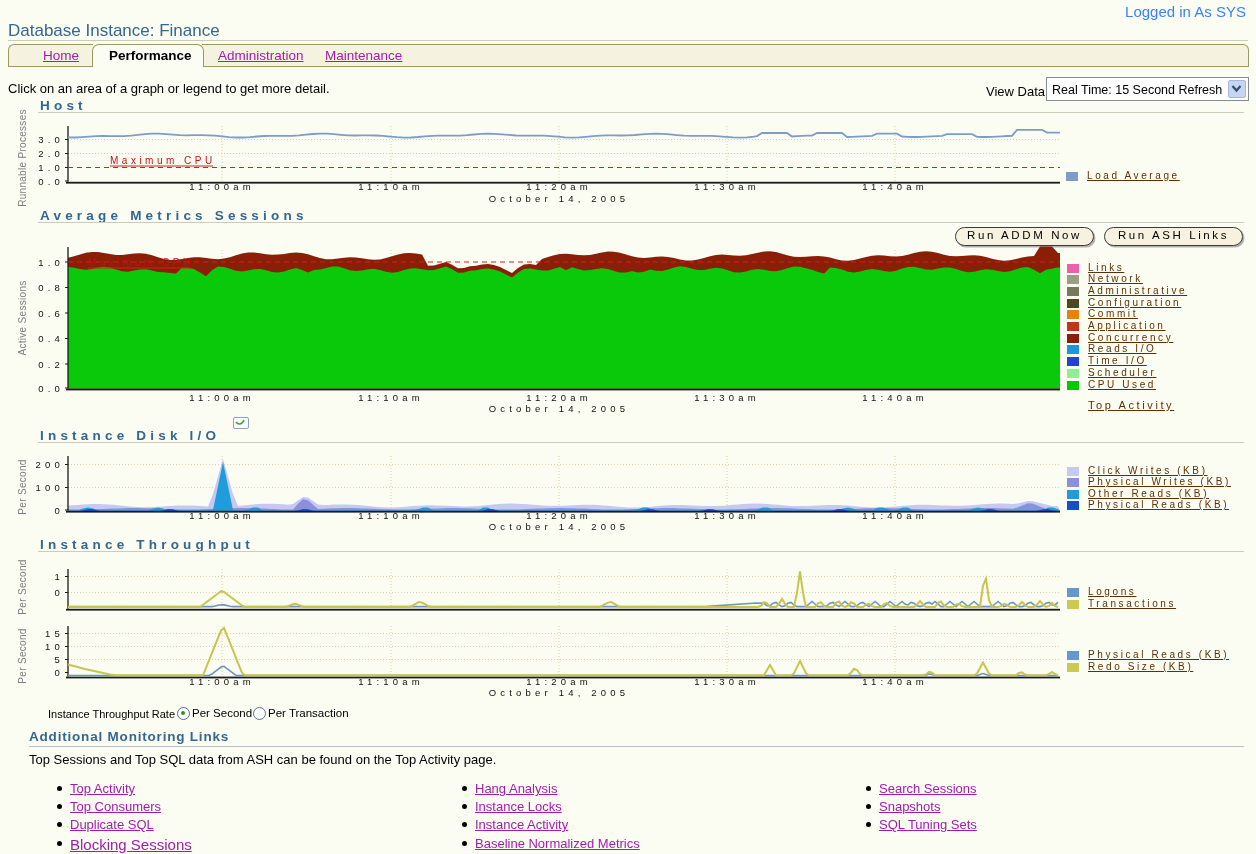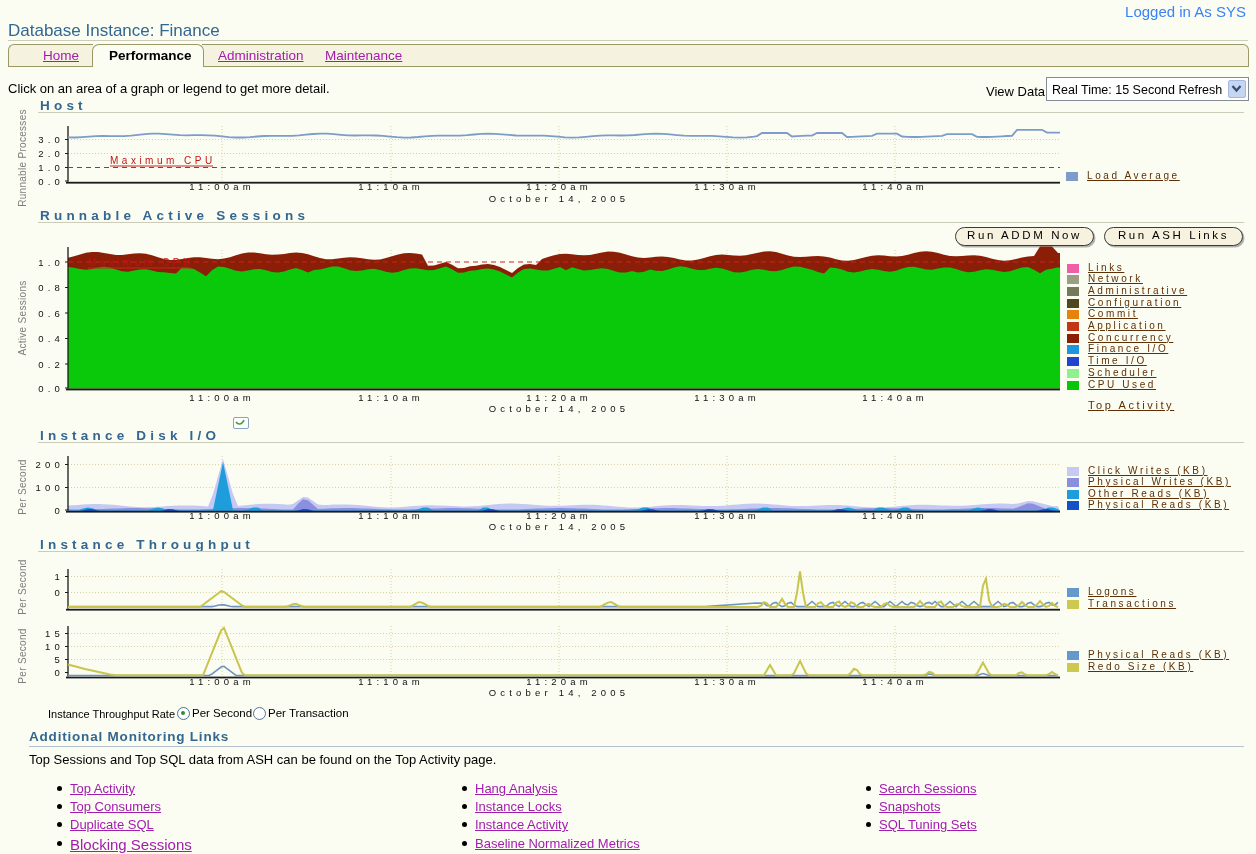--- a/index.html
+++ b/index.html
@@ -66,21 +66,21 @@
     <text x="391" y="190" text-anchor="middle" class="tk">11:10am</text>
     <text x="559" y="190" text-anchor="middle" class="tk">11:20am</text>
     <text x="727" y="190" text-anchor="middle" class="tk">11:30am</text>
     <text x="895" y="190" text-anchor="middle" class="tk">11:40am</text>
     <text x="559" y="201.5" text-anchor="middle" class="tk">October 14, 2005</text>
 <text x="26" y="158" text-anchor="middle" transform="rotate(-90 26 158)" class="yt">Runnable Processes</text>
 </svg>
 <div class="abs" style="left:1066px;top:172px;width:12px;height:9px;background:#7d9cc9"></div>
 <div class="abs lg" style="left:1087px;top:170px">Load Average</div>
 
-<div class="abs hd" style="left:40px;top:208px">Runnable Active Sessions</div>
+<div class="abs hd" style="left:40px;top:208px">Average Metrics Sessions</div>
 <div class="abs rule" style="left:38px;top:222px;width:1206px"></div>
 <div class="abs btn" style="left:955px;top:227px;width:137px">Run ADDM Now</div>
 <div class="abs btn" style="left:1104px;top:227px;width:137px">Run ASH Links</div>
 <svg class="abs" style="left:0;top:0" width="1065" height="430" xmlns="http://www.w3.org/2000/svg">
 <line x1="222" y1="250" x2="222" y2="388" stroke="#d9d1a4" stroke-width="1" stroke-dasharray="1 2"></line>
     <line x1="391" y1="250" x2="391" y2="388" stroke="#d9d1a4" stroke-width="1" stroke-dasharray="1 2"></line>
     <line x1="559" y1="250" x2="559" y2="388" stroke="#d9d1a4" stroke-width="1" stroke-dasharray="1 2"></line>
     <line x1="727" y1="250" x2="727" y2="388" stroke="#d9d1a4" stroke-width="1" stroke-dasharray="1 2"></line>
     <line x1="895" y1="250" x2="895" y2="388" stroke="#d9d1a4" stroke-width="1" stroke-dasharray="1 2"></line>
 <path d="M68,388.5 L68.0,257.8 L74.0,256.3 L80.0,254.4 L86.0,252.7 L92.0,251.9 L98.0,252.1 L104.0,253.0 L110.0,254.1 L116.0,254.9 L122.0,254.9 L128.0,254.2 L134.0,253.5 L140.0,253.2 L146.0,253.8 L152.0,255.3 L158.0,257.2 L164.0,258.9 L170.0,259.9 L176.0,259.8 L182.0,258.9 L188.0,257.9 L194.0,257.2 L200.0,257.3 L206.0,258.0 L212.0,258.8 L218.0,259.2 L224.0,258.6 L230.0,257.2 L236.0,255.3 L242.0,253.5 L248.0,252.5 L254.0,252.4 L260.0,253.2 L266.0,254.2 L272.0,254.8 L278.0,254.6 L284.0,253.9 L290.0,253.0 L296.0,252.5 L302.0,253.0 L308.0,254.3 L314.0,256.3 L320.0,258.1 L326.0,259.2 L332.0,259.3 L338.0,258.6 L344.0,257.7 L350.0,257.2 L356.0,257.4 L362.0,258.2 L368.0,259.2 L374.0,259.8 L380.0,259.4 L386.0,258.1 L392.0,256.2 L398.0,254.4 L404.0,253.2 L410.0,253.0 L416.0,253.6 L422.0,254.4 L428.0,265.8 L434.0,265.5 L440.0,263.8 L446.0,262.1 L452.0,264.7 L458.0,268.2 L464.0,268.1 L470.0,266.2 L476.0,265.8 L482.0,264.5 L488.0,264.0 L494.0,265.0 L500.0,266.9 L506.0,270.1 L512.0,272.9 L518.0,268.0 L524.0,264.4 L530.0,264.0 L536.0,264.9 L542.0,258.9 L548.0,257.1 L554.0,255.3 L560.0,254.1 L566.0,253.7 L572.0,254.2 L578.0,254.9 L584.0,255.2 L590.0,254.9 L596.0,253.8 L602.0,252.5 L608.0,251.6 L614.0,251.7 L620.0,252.7 L626.0,254.5 L632.0,256.3 L638.0,257.5 L644.0,257.9 L650.0,257.5 L656.0,256.8 L662.0,256.5 L668.0,256.9 L674.0,258.1 L680.0,259.4 L686.0,260.4 L692.0,260.5 L698.0,259.6 L704.0,257.9 L710.0,256.2 L716.0,254.9 L722.0,254.5 L728.0,254.9 L734.0,255.5 L740.0,255.8 L746.0,255.3 L752.0,254.1 L758.0,252.7 L764.0,251.5 L770.0,251.3 L776.0,252.1 L782.0,253.7 L788.0,255.4 L794.0,256.7 L800.0,257.1 L806.0,256.8 L812.0,256.2 L818.0,255.9 L824.0,256.4 L830.0,257.6 L836.0,259.2 L842.0,260.4 L848.0,260.8 L854.0,260.1 L860.0,258.6 L866.0,256.9 L872.0,255.7 L878.0,255.3 L884.0,255.6 L890.0,256.2 L896.0,256.5 L902.0,255.9 L908.0,254.7 L914.0,253.0 L920.0,251.7 L926.0,251.2 L932.0,251.8 L938.0,253.1 L944.0,254.7 L950.0,255.9 L956.0,256.3 L962.0,256.0 L968.0,255.4 L974.0,255.2 L980.0,255.7 L986.0,257.0 L992.0,258.7 L998.0,260.1 L1004.0,260.8 L1010.0,260.3 L1016.0,259.1 L1022.0,257.5 L1028.0,256.4 L1034.0,256.0 L1040.0,246.5 L1046.0,246.5 L1052.0,246.5 L1058.0,253.0 L1060.0,253.0 L1060,388.5 Z" fill="#8b1e06"></path>
@@ -118,21 +118,21 @@
 <div class="abs lg" style="left:1088px;top:284.9px">Administrative</div>
 <div class="abs" style="left:1067px;top:298.6px;width:12px;height:9px;background:#4f471d"></div>
 <div class="abs lg" style="left:1088px;top:296.6px">Configuration</div>
 <div class="abs" style="left:1067px;top:310.3px;width:12px;height:9px;background:#e8820e"></div>
 <div class="abs lg" style="left:1088px;top:308.3px">Commit</div>
 <div class="abs" style="left:1067px;top:322.0px;width:12px;height:9px;background:#c23515"></div>
 <div class="abs lg" style="left:1088px;top:320.0px">Application</div>
 <div class="abs" style="left:1067px;top:333.7px;width:12px;height:9px;background:#8b1e06"></div>
 <div class="abs lg" style="left:1088px;top:331.7px">Concurrency</div>
 <div class="abs" style="left:1067px;top:345.4px;width:12px;height:9px;background:#1e96dc"></div>
-<div class="abs lg" style="left:1088px;top:343.4px">Finance I/O</div>
+<div class="abs lg" style="left:1088px;top:343.4px">Reads I/O</div>
 <div class="abs" style="left:1067px;top:357.1px;width:12px;height:9px;background:#2243cf"></div>
 <div class="abs lg" style="left:1088px;top:355.1px">Time I/O</div>
 <div class="abs" style="left:1067px;top:368.8px;width:12px;height:9px;background:#8ef08e"></div>
 <div class="abs lg" style="left:1088px;top:366.8px">Scheduler</div>
 <div class="abs" style="left:1067px;top:380.5px;width:12px;height:9px;background:#06c806"></div>
 <div class="abs lg" style="left:1088px;top:378.5px">CPU Used</div>
 <div class="abs lg" style="left:1088px;top:399px;font-size:11px">Top Activity</div>
 
 <div class="abs" style="left:233px;top:417px;width:14px;height:10px;background:#fff;border:1px solid #8aa3c0;border-radius:2px"></div>
 <svg class="abs" style="left:234px;top:418px" width="12" height="9">

